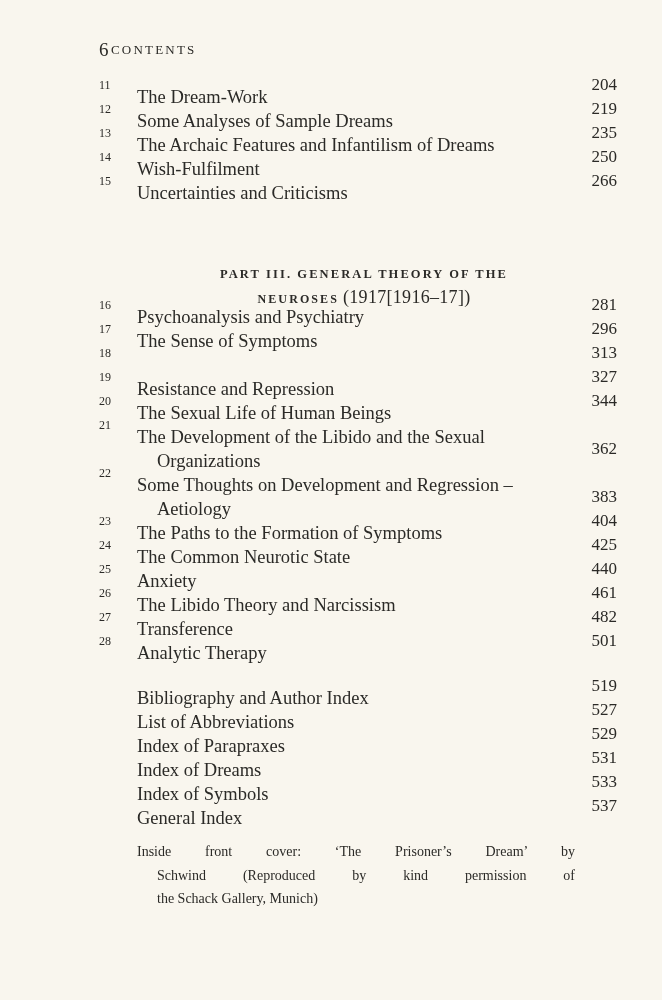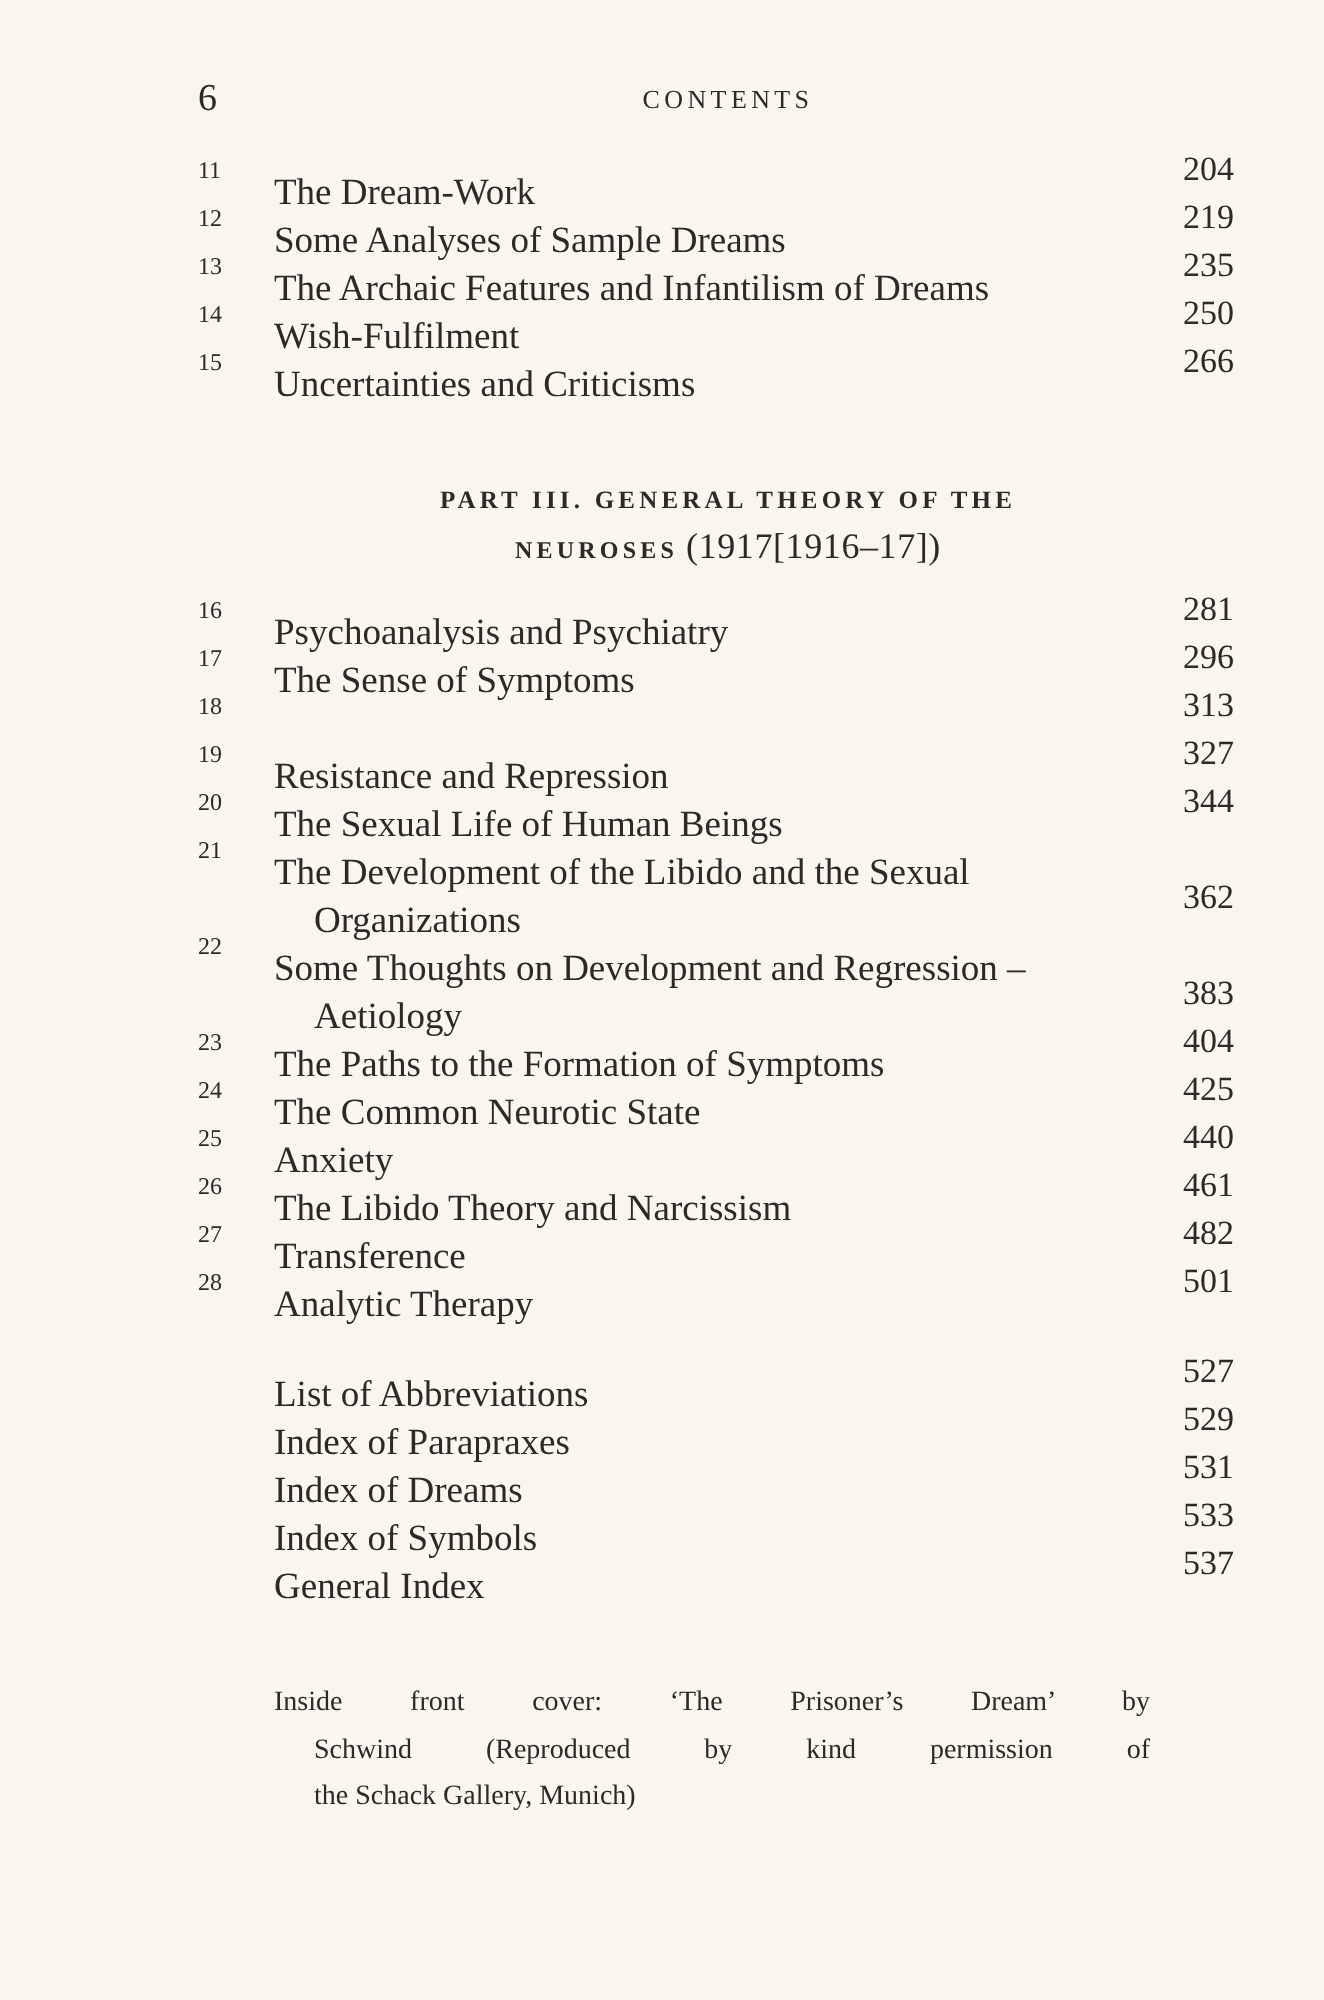--- a/index.html
+++ b/index.html
@@ -33,21 +33,20 @@
       top: 0;
       font-family: "Liberation Serif", serif;
       font-size: 19px;
       line-height: 24px;
     }
     .running-title {
       position: absolute;
       left: 0;
       right: 0;
       top: 2px;
-      text-align: center;
       font-family: "Liberation Serif", serif;
       font-size: 13px;
       letter-spacing: 2.2px;
       line-height: 20px;
       padding-left: 12px;
     }
     .toc-block {
       position: absolute;
       left: 99px;
       width: 518px;
@@ -82,20 +81,21 @@
       top: 0;
       font-size: 17px;
       text-align: right;
     }
     .part-heading {
       position: absolute;
       left: 99px;
       width: 518px;
       text-align: center;
       font-family: "Liberation Serif", serif;
+      margin-top: 24px;
     }
     .part-heading .line1 {
       font-size: 12.5px;
       letter-spacing: 2.1px;
       font-weight: bold;
       line-height: 22px;
       height: 22px;
       padding-left: 12px;
     }
     .part-heading .line2 {
@@ -256,20 +256,24 @@
     </div>
     <div class="row">
       <span class="num">28</span>
       <span class="title">Analytic Therapy</span>
       <span class="pg">501</span>
     </div>
   </div>
 
   <div class="toc-block" style="top:674px;">
     <div class="row">
+      <span class="title">Bibliography and Author Index</span>
+      <span class="pg">519</span>
+    </div>
+    <div class="row">
       <span class="title">List of Abbreviations</span>
       <span class="pg">527</span>
     </div>
     <div class="row">
       <span class="title">Index of Parapraxes</span>
       <span class="pg">529</span>
     </div>
     <div class="row">
       <span class="title">Index of Dreams</span>
       <span class="pg">531</span>

